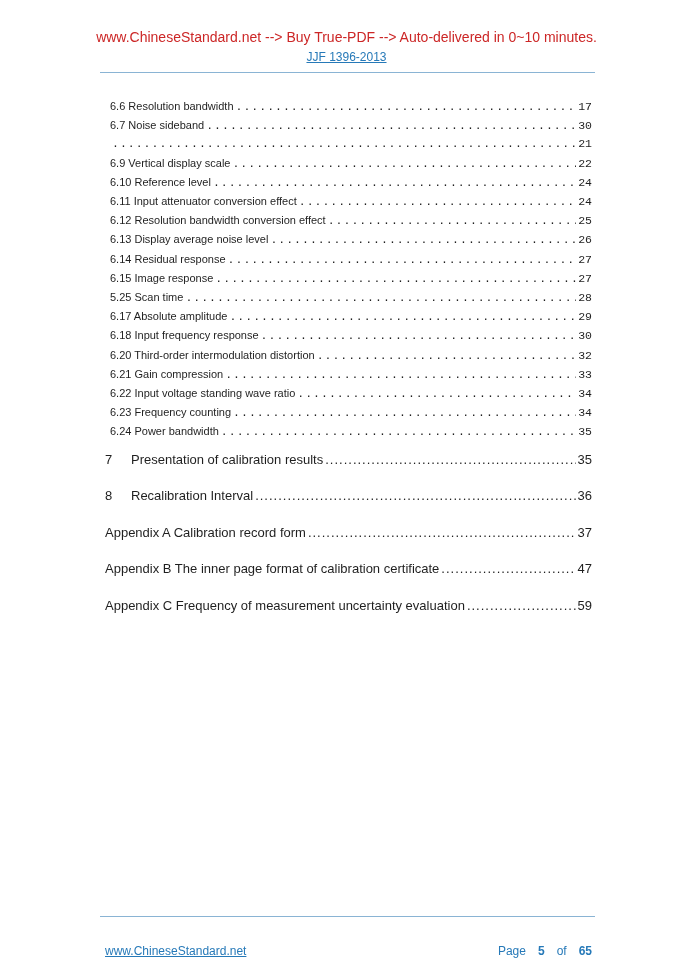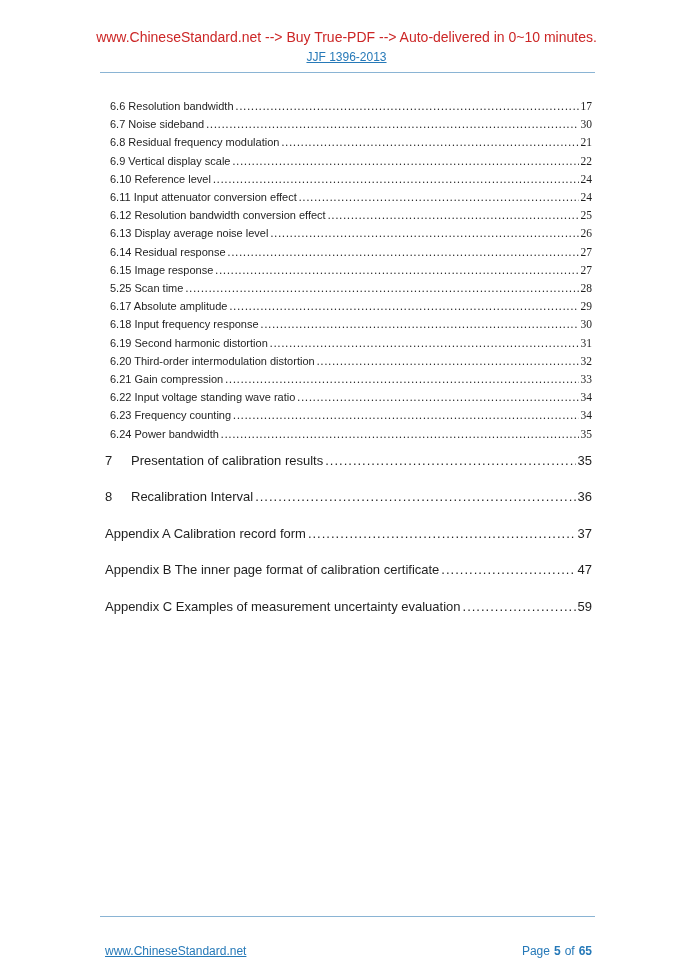--- a/index.html
+++ b/index.html
@@ -69,21 +69,21 @@
     min-width: 0;
     overflow: hidden;
     white-space: nowrap;
     letter-spacing: 1px;
     padding-left: 2px;
   }
   .dots::after {
     content: "........................................................................................................................................................................................................";
   }
   .sub .dots, .sub .toc-page {
-    font-family: Liberation Serif, serif;
+    font-family: Liberation Mono, monospace;
     font-size: 11.5px;
   }
   .toc-page { flex: 0 0 auto; padding-left: 2px; }
 
   
   .footer-rule {
     position: absolute;
     top: 916px; left: 100px; right: 98px;
     border-top: 1px solid #8ab4d4;
   }
@@ -94,21 +94,21 @@
     justify-content: space-between;
     align-items: baseline;
     font-size: 12px;
     color: #2679b8;
   }
   .site-link {
     color: #2679b8;
     text-decoration: underline;
     cursor: pointer;
   }
-  .page-info { display: inline-flex; gap: 4px; text-align: center; }
+  .page-info { display: inline-flex; gap: 12px; text-align: center; }
   .page-info .bold { font-weight: bold; }
 </style>
 </head>
 <body>
 
 <div class="page">
 
   <div class="banner">www.ChineseStandard.net --&gt; Buy True-PDF --&gt; Auto-delivered in 0~10 minutes.</div>
 
   <div class="doc-code">JJF 1396-2013</div>
@@ -123,21 +123,20 @@
     <span class="toc-page">17</span>
   </div>
 
   <div class="toc-row sub">
     <span class="toc-label">6.7 Noise sideband</span>
     <span class="dots"></span>
     <span class="toc-page">30</span>
   </div>
 
   <div class="toc-row sub">
-    <span class="toc-label">6.8 Residual frequency modulation</span>
     <span class="dots"></span>
     <span class="toc-page">21</span>
   </div>
 
   <div class="toc-row sub">
     <span class="toc-label">6.9 Vertical display scale</span>
     <span class="dots"></span>
     <span class="toc-page">22</span>
   </div>
 
@@ -188,25 +187,20 @@
     <span class="dots"></span>
     <span class="toc-page">29</span>
   </div>
 
   <div class="toc-row sub">
     <span class="toc-label">6.18 Input frequency response</span>
     <span class="dots"></span>
     <span class="toc-page">30</span>
   </div>
 
-  <div class="toc-row sub">
-    <span class="toc-label">6.19 Second harmonic distortion</span>
-    <span class="dots"></span>
-    <span class="toc-page">31</span>
-  </div>
 
   <div class="toc-row sub">
     <span class="toc-label">6.20 Third-order intermodulation distortion</span>
     <span class="dots"></span>
     <span class="toc-page">32</span>
   </div>
 
   <div class="toc-row sub">
     <span class="toc-label">6.21 Gain compression</span>
     <span class="dots"></span>
@@ -255,21 +249,21 @@
 
   <div class="toc-row main">
 
     <span class="toc-label">Appendix B The inner page format of calibration certificate</span>
     <span class="dots"></span>
     <span class="toc-page">47</span>
   </div>
 
   <div class="toc-row main">
 
-    <span class="toc-label">Appendix C Examples of measurement uncertainty evaluation</span>
+    <span class="toc-label">Appendix C Frequency of measurement uncertainty evaluation</span>
     <span class="dots"></span>
     <span class="toc-page">59</span>
   </div>
 </div>
   </div>
 
   <div class="footer-rule"></div>
 
   <div class="footer-row">
     <a class="site-link">www.ChineseStandard.net</a>

